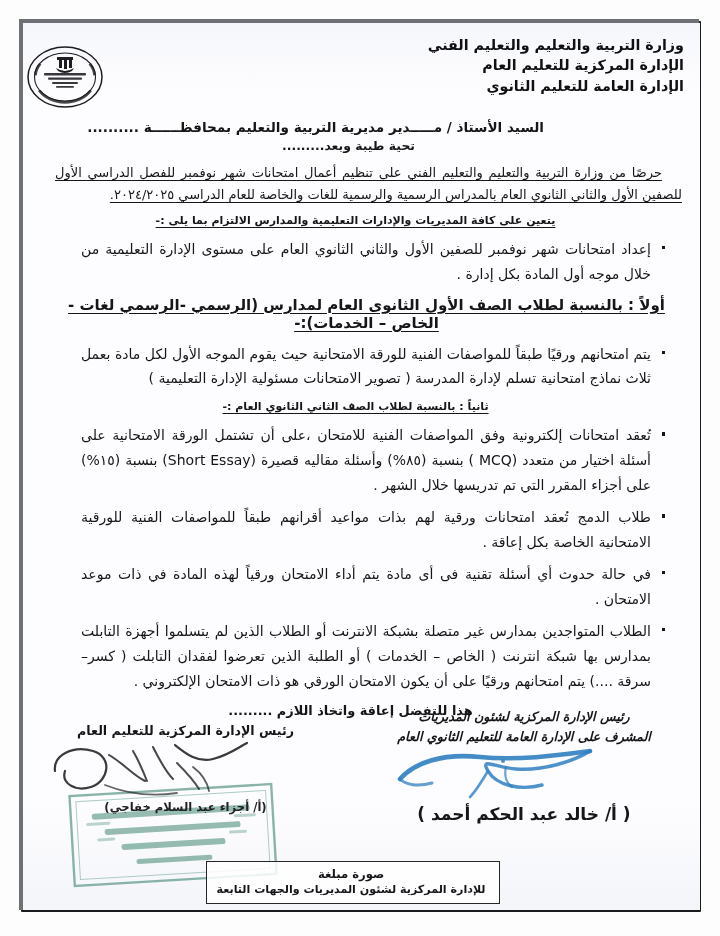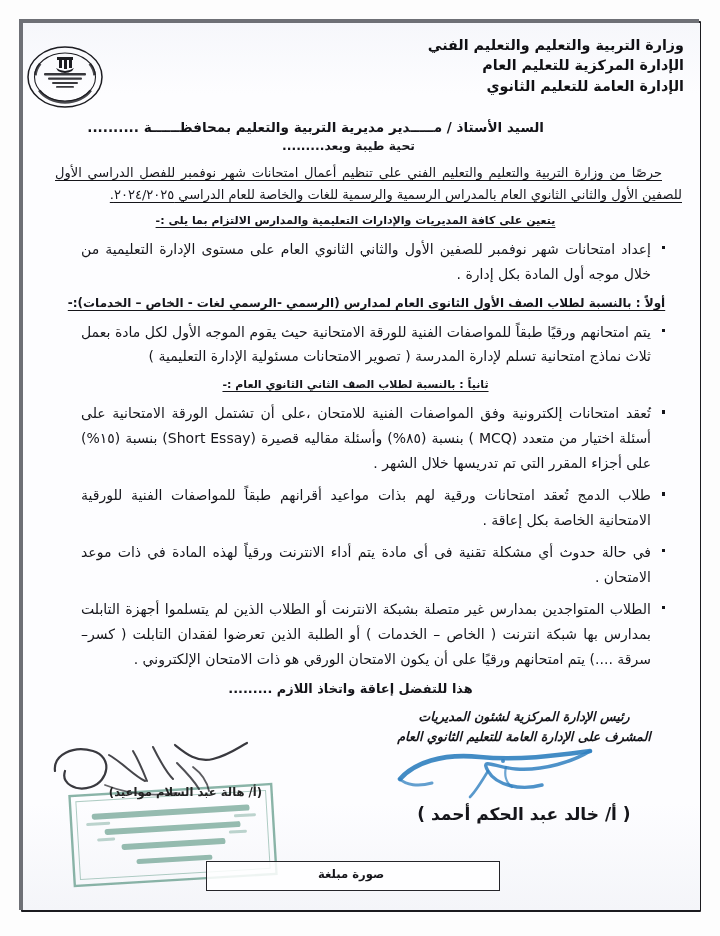--- a/index.html
+++ b/index.html
@@ -124,21 +124,21 @@
 
   .section-title {
     font-size: 11px;
     font-weight: bold;
     text-align: center;
     margin: 7px 0 10px 0;
     text-decoration: underline;
     text-underline-offset: 3px;
   }
   .section-title.right-ish { padding-right: 26px; }
-  .section-title.wide { padding-right: 4px; font-size: 12px; }
+  .section-title.wide { padding-right: 4px; font-size: 15px; }
 
   ul.bullets {
     list-style: none;
     margin: 0 0 9px 0;
     padding: 0 16px 0 4px;
   }
   ul.bullets > li {
     position: relative;
     font-size: 14px;
     line-height: 1.78;
@@ -303,21 +303,21 @@
 
       <ul class="bullets">
         <li>يتم امتحانهم ورقيًا طبقاً للمواصفات الفنية للورقة الامتحانية حيث يقوم الموجه الأول لكل مادة بعمل ثلاث نماذج امتحانية تسلم لإدارة المدرسة  ( تصوير الامتحانات مسئولية الإدارة التعليمية )</li>
       </ul>
 
       <div class="section-title right-ish">ثانياً : بالنسبة لطلاب الصف الثاني الثانوي العام  :-</div>
 
       <ul class="bullets">
         <li>تُعقد امتحانات إلكترونية وفق المواصفات الفنية للامتحان ،على أن تشتمل الورقة الامتحانية على أسئلة اختيار من متعدد (MCQ ) بنسبة (٨٥%) وأسئلة مقاليه قصيرة (Short Essay) بنسبة (١٥%) على أجزاء المقرر التي تم تدريسها خلال الشهر .</li>
         <li>طلاب الدمج تُعقد امتحانات ورقية لهم بذات مواعيد أقرانهم طبقاً للمواصفات الفنية للورقية الامتحانية الخاصة بكل إعاقة .</li>
-        <li>في حالة حدوث أي مشكلة تقنية فى أى مادة يتم أداء الانترنت ورقياً لهذه المادة في ذات موعد الامتحان .</li>
+        <li>في حالة حدوث أي أسئلة تقنية فى أى مادة يتم أداء الامتحان ورقياً لهذه المادة في ذات موعد الامتحان .</li>
         <li>الطلاب المتواجدين بمدارس غير متصلة بشبكة الانترنت أو الطلاب الذين لم يتسلموا أجهزة التابلت بمدارس بها شبكة انترنت ( الخاص – الخدمات ) أو الطلبة الذين تعرضوا لفقدان التابلت ( كسر– سرقة ....) يتم امتحانهم ورقيًا على أن يكون الامتحان الورقي هو ذات الامتحان الإلكتروني .</li>
       </ul>
 
       <div class="closing">هذا للتفضل إعاقة واتخاذ اللازم .........</div>
     </div>
 
     <div id="signature-block" class="layer">
 
       <div id="sig-right" class="sig-col">
         <div class="title-line">رئيس الإدارة المركزية لشئون المديريات</div>
@@ -332,20 +332,21 @@
             <path d="M122 22 C120 30, 122 38, 128 42" stroke-width="2.2" opacity=".7"></path>
             <path d="M16 34 C22 40, 34 42, 48 38" stroke-width="3" opacity=".75"></path>
             <circle cx="119" cy="16" r="2" fill="#2f7fbf" stroke="none" opacity=".85"></circle>
           </g>
         </svg>
 
         <div class="signer-name">( أ/ خالد عبد الحكم أحمد )</div>
       </div>
 
       <div id="sig-left" class="sig-col">
+        <div class="title-line">رئيس الإدارة المركزية للتعليم العام</div>
 
         <svg id="ink-dark" viewBox="0 0 215 70" aria-hidden="true">
           <g fill="none" stroke="#24242a" stroke-linecap="round" stroke-linejoin="round">
             <path d="M8 34 C6 18, 26 8, 46 14 C66 20, 62 44, 44 50 C28 55, 14 46, 18 34" stroke-width="2.2" opacity=".9"></path>
             <path d="M62 18 C76 26, 86 38, 98 44" stroke-width="2" opacity=".85"></path>
             <path d="M86 14 C92 24, 96 34, 100 44" stroke-width="2" opacity=".85"></path>
             <path d="M106 10 C112 22, 118 34, 126 42" stroke-width="2" opacity=".85"></path>
             <path d="M128 8 C138 16, 150 26, 166 22 C182 18, 192 10, 200 6" stroke-width="2.2" opacity=".9"></path>
             <path d="M130 26 C138 34, 146 42, 152 52" stroke-width="2" opacity=".8"></path>
             <path d="M146 30 C154 36, 160 44, 162 54" stroke-width="1.8" opacity=".75"></path>
@@ -363,22 +364,23 @@
             <rect x="66" y="70" width="76" height="5" rx="2.2"></rect>
           </g>
           <g fill="#4f8f7a" opacity=".45">
             <rect x="18" y="31" width="24" height="3" rx="1.4"></rect>
             <rect x="166" y="31" width="22" height="3" rx="1.4"></rect>
             <rect x="28" y="47" width="18" height="3" rx="1.4"></rect>
             <rect x="160" y="47" width="18" height="3" rx="1.4"></rect>
           </g>
         </svg>
 
-        <div class="signer-name">(أ/ هالة عبد السلام مواعيد)</div>
+        <div class="signer-name">(أ/ أجزاء عبد السلام خفاجي)</div>
       </div>
     </div>
 
     <div id="cc-box" class="layer">
       <div class="cc-title">صورة مبلغة</div>
+      <div class="cc-sub">للإدارة المركزية لشئون المديريات والجهات التابعة</div>
     </div>
 
   </div>
 </div>
 
 </body></html>

